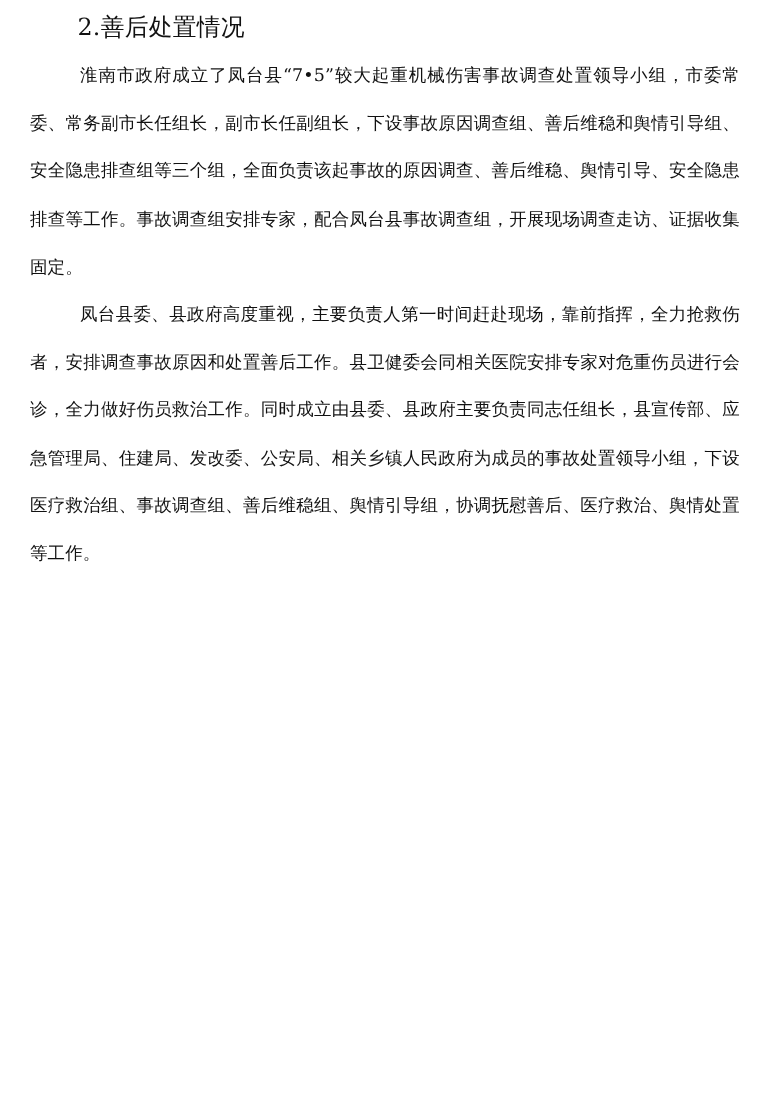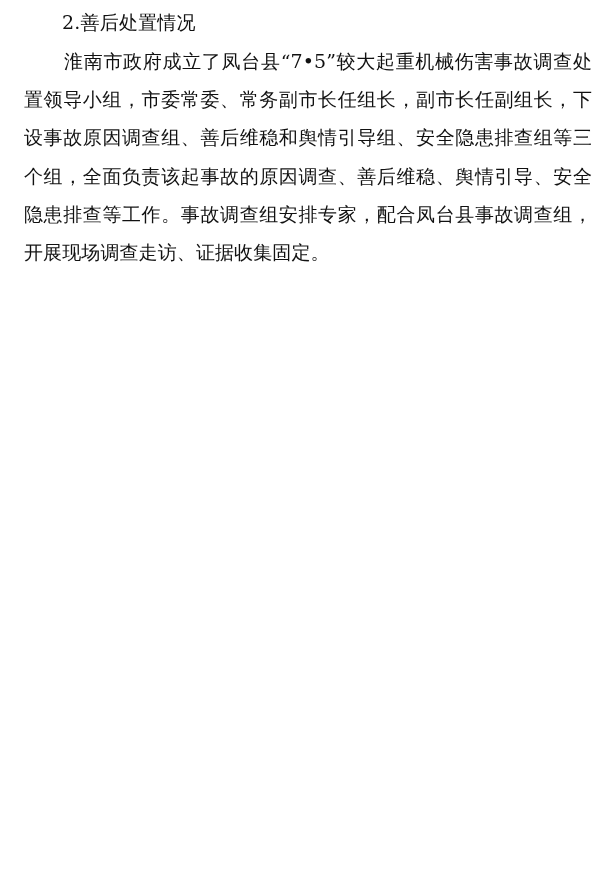--- a/index.html
+++ b/index.html
@@ -23,36 +23,37 @@
   }
   .doc-heading {
     font-size: 19px;
     line-height: 32px;
     text-indent: 38px;
     margin: 0 0 4px 0;
     letter-spacing: 0.2px;
     font-weight: 400;
   }
   .doc-para {
-    font-size: 19px;
+    font-size: 14px;
     line-height: 38.2px;
     text-indent: 40px;
     margin: 0;
     text-align: justify;
     text-justify: inter-ideograph;
     letter-spacing: 0.1px;
   }
   .doc-para + .doc-para {
     margin-top: 0px;
   }
 </style>
 </head>
 <body>
 
 <div class="page">
 
   <h2 class="doc-heading">2.善后处置情况</h2>
 
   <p class="doc-para">淮南市政府成立了凤台县“7•5”较大起重机械伤害事故调查处置领导小组，市委常委、常务副市长任组长，副市长任副组长，下设事故原因调查组、善后维稳和舆情引导组、安全隐患排查组等三个组，全面负责该起事故的原因调查、善后维稳、舆情引导、安全隐患排查等工作。事故调查组安排专家，配合凤台县事故调查组，开展现场调查走访、证据收集固定。</p>
 
+  <p class="doc-para">凤台县委、县政府高度重视，主要负责人第一时间赶赴现场，靠前指挥，全力抢救伤者，安排调查事故原因和处置善后工作。县卫健委会同相关医院安排专家对危重伤员进行会诊，全力做好伤员救治工作。同时成立由县委、县政府主要负责同志任组长，县宣传部、应急管理局、住建局、发改委、公安局、相关乡镇人民政府为成员的事故处置领导小组，下设医疗救治组、事故调查组、善后维稳组、舆情引导组，协调抚慰善后、医疗救治、舆情处置等工作。</p>
 
 
 </div>
 
 </body></html>

